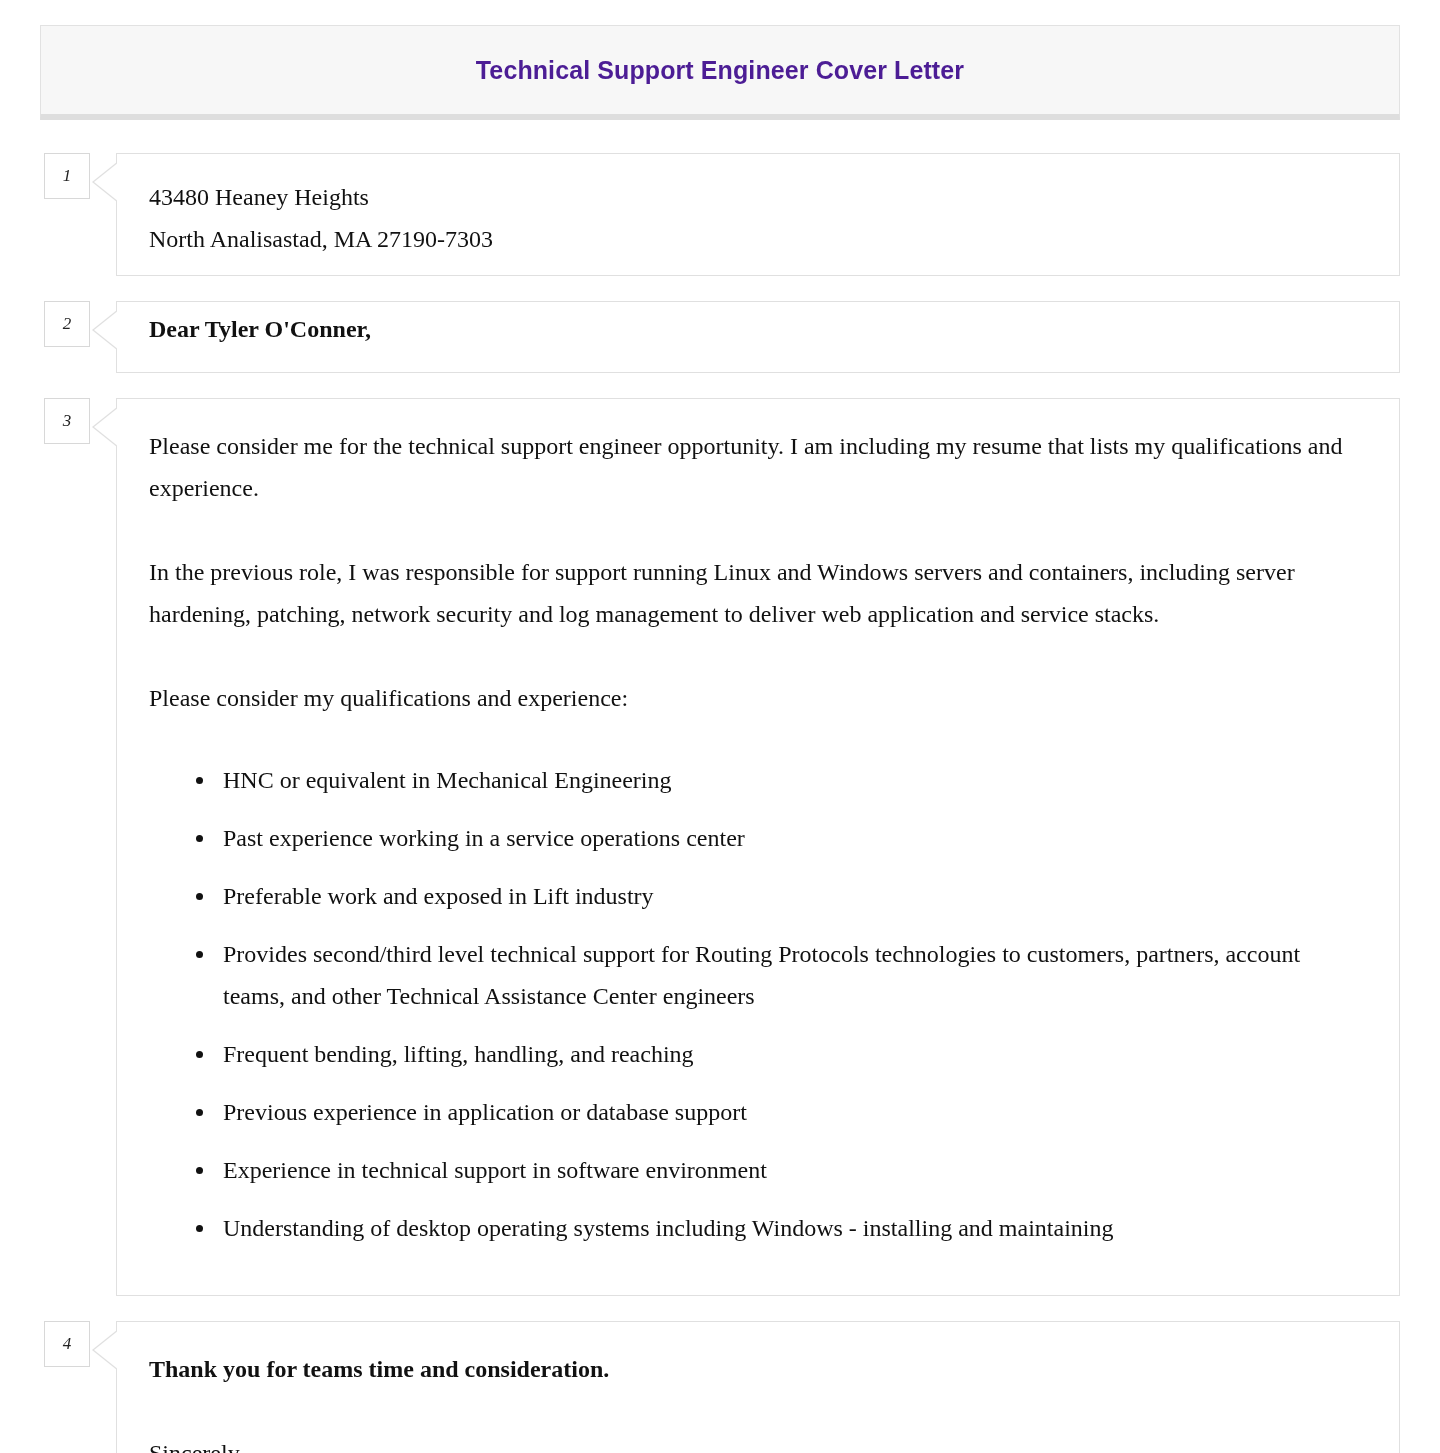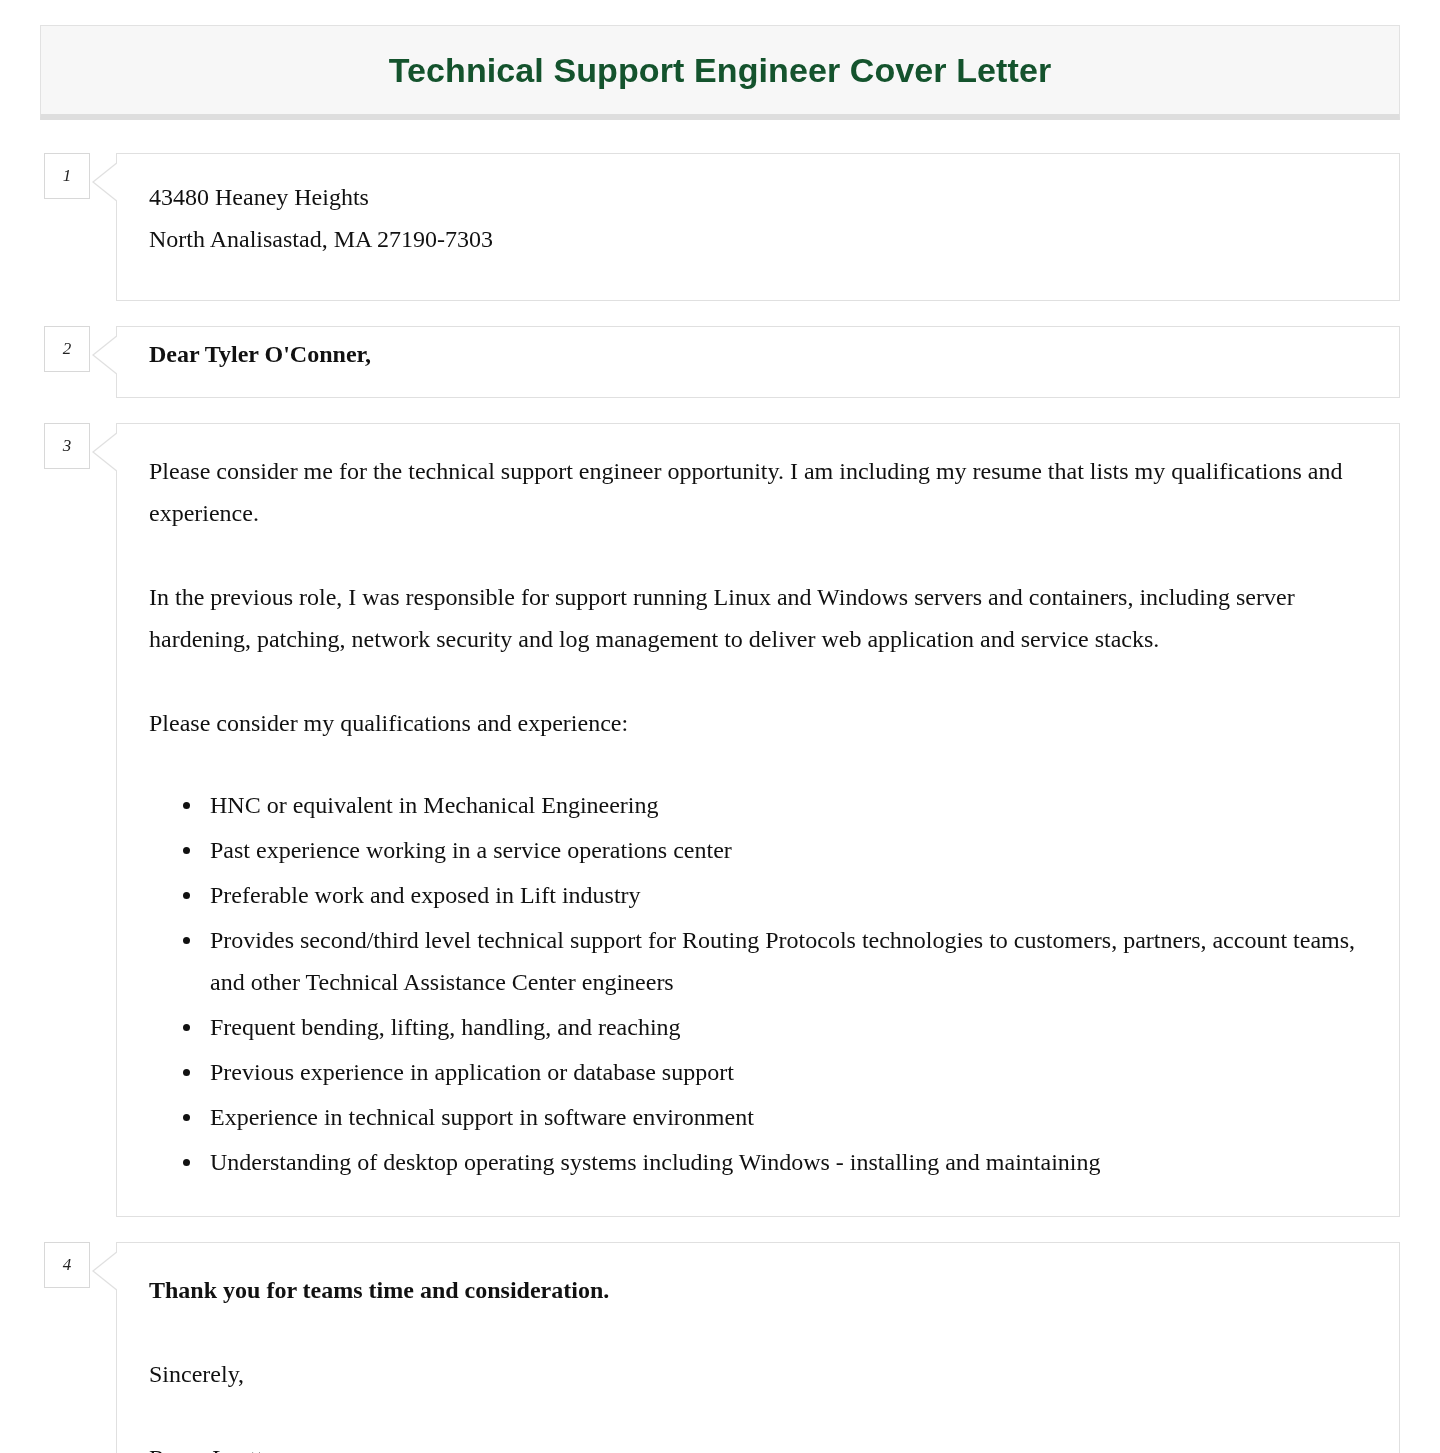--- a/index.html
+++ b/index.html
@@ -28,22 +28,22 @@
     border: 1px solid #e2e2e2;
     border-bottom: 6px solid #dedede;
     height: 95px;
     display: flex;
     align-items: center;
     justify-content: center;
   }
   .doc-title {
     font-family: "Liberation Sans", sans-serif;
     font-weight: bold;
-    font-size: 34px;
-    color: #14532d;
+    font-size: 25px;
+    color: #4c1d95;
     letter-spacing: 0.1px;
     text-align: center;
   }
 
   
   .sections {
     margin-top: 33px;
   }
   .section {
     position: relative;
@@ -118,27 +118,27 @@
 
   .qual-list {
     margin: 40px 0 0 0;
     padding-left: 52px;
     list-style: disc;
   }
   .qual-list li {
     font-size: 24px;
     line-height: 42px;
     color: #111111;
-    margin: 3px;
+    margin: 16px;
     padding-left: 6px;
   }
 
   .bubble--letter { padding-bottom: 30px; font-family: Liberation Serif, serif; }
   .bubble--greeting { padding-top: 6px; padding-bottom: 22px; }
-  .bubble--address { padding-top: 22px; padding-bottom: 40px; }
+  .bubble--address { padding-top: 22px; padding-bottom: 15px; }
   .bubble--closing { padding-bottom: 36px; }
 </style>
 </head>
 <body>
 
 <div class="page">
 
   <div class="doc-header">
     <div class="doc-title">Technical Support Engineer Cover Letter</div>
   </div>

